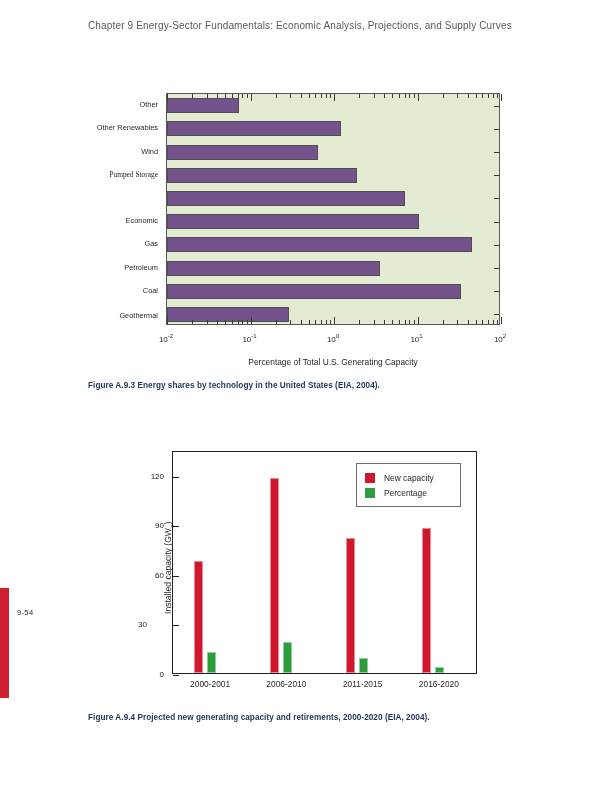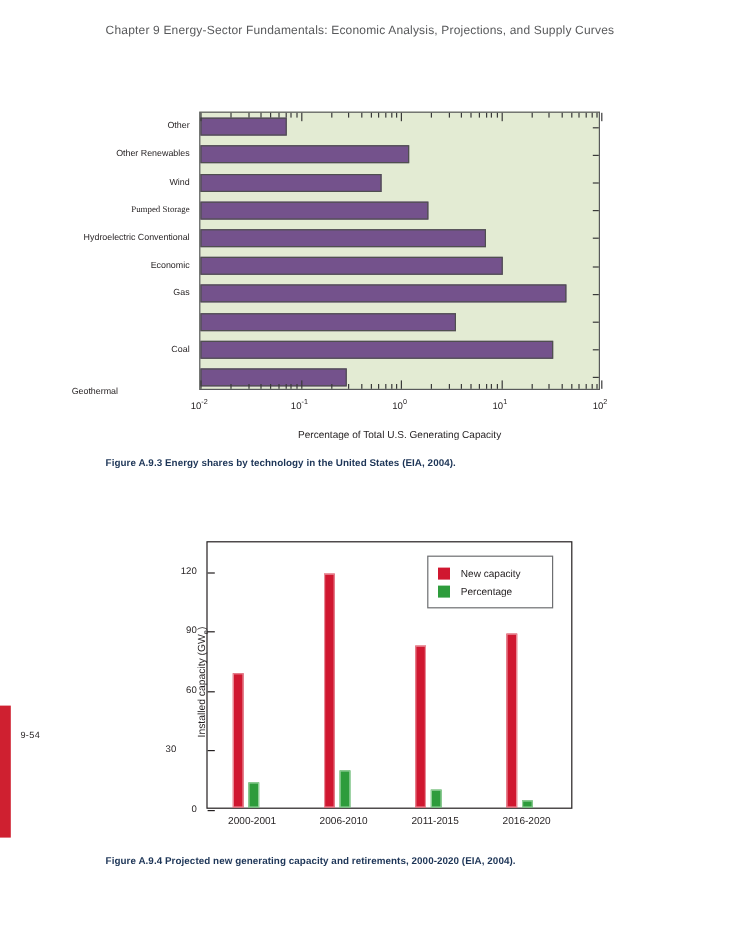--- a/index.html
+++ b/index.html
@@ -347,25 +347,25 @@
       <div class="y-right-tick" style="top: 150.8px; right: 0px;"></div>
       <div class="y-right-tick" style="top: 174px; right: 0px;"></div>
       <div class="y-right-tick" style="top: 197.2px; right: 0px;"></div>
       <div class="y-right-tick" style="top: 220.4px; right: 0px;"></div>
     </div>
   <div id="fig393-xtitle">Percentage of Total U.S. Generating Capacity</div>
 <div class="h-cat-label" style="top: 97.1px; left: 0px; width: 158px; right: auto;">Other</div>
     <div class="h-cat-label" style="top: 120.3px; left: 0px; width: 158px; right: auto; text-align: right;">Other Renewables</div>
     <div class="h-cat-label" style="top: 143.5px; left: 0px; width: 158px; right: auto;">Wind</div>
     <div class="h-cat-label" style="top: 166.7px; left: 0px; width: 158px; right: auto; font-family: Liberation Serif, serif;">Pumped Storage</div>
-    <div class="h-cat-label" style="top: 189.9px; left: 0px; width: 158px; right: auto;">Hydroelectric Conventional</div>
     <div class="h-cat-label" style="top: 213.1px; left: 0px; width: 158px; right: auto;">Economic</div>
     <div class="h-cat-label" style="top: 236.3px; left: 0px; width: 158px; right: auto;">Gas</div>
+    <div class="h-cat-label" style="top: 259.5px; left: 0px; width: 158px; right: auto;">Petroleum</div>
     <div class="h-cat-label" style="top: 282.7px; left: 0px; width: 158px; right: auto;">Coal</div>
-    <div class="h-cat-label" style="top: 318px; left: 0px; width: 158px; right: auto; text-align: center;">Geothermal</div>
+    <div class="h-cat-label" style="top: 308px; left: 0px; width: 158px; right: auto;">Geothermal</div>
     <div class="x-decade-label" style="left: 166px; top: 333px;">10<sup>-2</sup></div>
     <div class="x-decade-label" style="left: 249.5px; top: 333px;">10<sup>-1</sup></div>
     <div class="x-decade-label" style="left: 333px; top: 333px;">10<sup>0</sup></div>
     <div class="x-decade-label" style="left: 416.5px; top: 333px;">10<sup>1</sup></div>
     <div class="x-decade-label" style="left: 500px; top: 333px;">10<sup>2</sup></div>
   </div>
 
 <div class="caption" id="caption-393">Figure A.9.3 Energy shares by technology in the United States (EIA, 2004).</div>
 
 <div id="fig-394">

